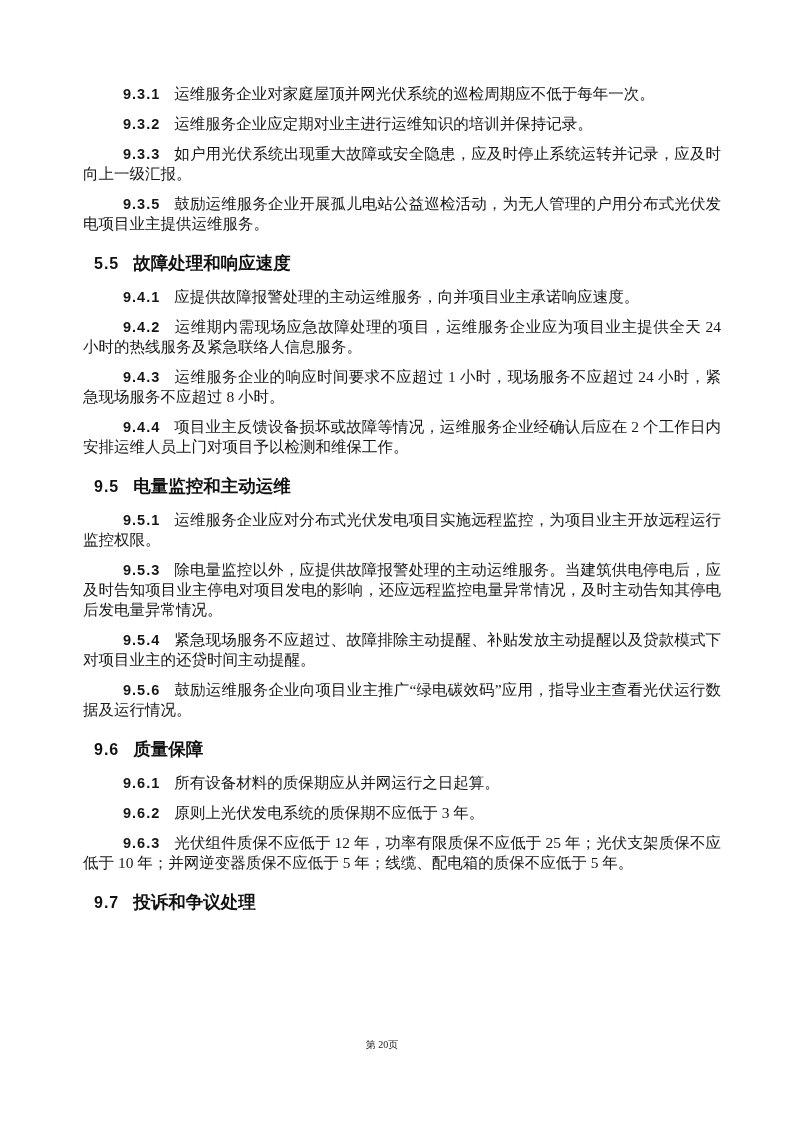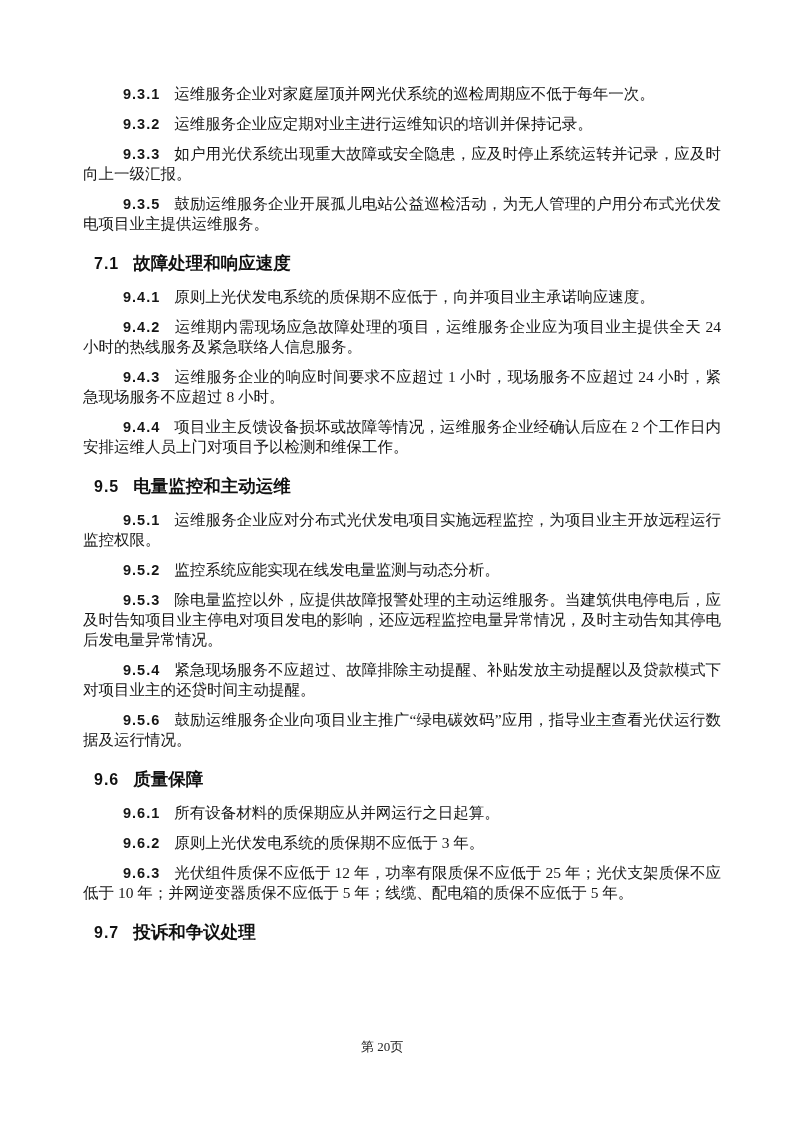--- a/index.html
+++ b/index.html
@@ -48,44 +48,43 @@
     margin-right: 14px;
     font-size: 16px;
     white-space: nowrap;
   }
   .footer {
     position: absolute;
     left: 0;
     right: 0;
     top: 1038px;
     text-align: center;
-    font-size: 13px;
+    font-size: 10px;
     color: #222222;
     font-family: "Liberation Serif", "DejaVu Serif", serif;
   }
 </style>
 </head>
 <body>
 
 <div class="page">
 
   <p class="clause"><span class="cnum">9.3.1</span><span class="ctext">运维服务企业对家庭屋顶并网光伏系统的巡检周期应不低于每年一次。</span></p>
   <p class="clause"><span class="cnum">9.3.2</span><span class="ctext">运维服务企业应定期对业主进行运维知识的培训并保持记录。</span></p>
   <p class="clause"><span class="cnum">9.3.3</span><span class="ctext">如户用光伏系统出现重大故障或安全隐患，应及时停止系统运转并记录，应及时向上一级汇报。</span></p>
   <p class="clause"><span class="cnum">9.3.5</span><span class="ctext">鼓励运维服务企业开展孤儿电站公益巡检活动，为无人管理的户用分布式光伏发电项目业主提供运维服务。</span></p>
 
-  <h2 class="sec"><span class="snum">7.1</span><span class="stitle">故障处理和响应速度</span></h2>
-  <p class="clause"><span class="cnum">9.4.1</span><span class="ctext">原则上光伏发电系统的质保期不应低于，向并项目业主承诺响应速度。</span></p>
+  <h2 class="sec"><span class="snum">5.5</span><span class="stitle">故障处理和响应速度</span></h2>
+  <p class="clause"><span class="cnum">9.4.1</span><span class="ctext">应提供故障报警处理的主动运维服务，向并项目业主承诺响应速度。</span></p>
   <p class="clause"><span class="cnum">9.4.2</span><span class="ctext">运维期内需现场应急故障处理的项目，运维服务企业应为项目业主提供全天 24 小时的热线服务及紧急联络人信息服务。</span></p>
   <p class="clause"><span class="cnum">9.4.3</span><span class="ctext">运维服务企业的响应时间要求不应超过 1 小时，现场服务不应超过 24 小时，紧急现场服务不应超过 8 小时。</span></p>
   <p class="clause"><span class="cnum">9.4.4</span><span class="ctext">项目业主反馈设备损坏或故障等情况，运维服务企业经确认后应在 2 个工作日内安排运维人员上门对项目予以检测和维保工作。</span></p>
 
   <h2 class="sec"><span class="snum">9.5</span><span class="stitle">电量监控和主动运维</span></h2>
   <p class="clause"><span class="cnum">9.5.1</span><span class="ctext">运维服务企业应对分布式光伏发电项目实施远程监控，为项目业主开放远程运行监控权限。</span></p>
-  <p class="clause"><span class="cnum">9.5.2</span><span class="ctext">监控系统应能实现在线发电量监测与动态分析。</span></p>
   <p class="clause"><span class="cnum">9.5.3</span><span class="ctext">除电量监控以外，应提供故障报警处理的主动运维服务。当建筑供电停电后，应及时告知项目业主停电对项目发电的影响，还应远程监控电量异常情况，及时主动告知其停电后发电量异常情况。</span></p>
   <p class="clause"><span class="cnum">9.5.4</span><span class="ctext">紧急现场服务不应超过、故障排除主动提醒、补贴发放主动提醒以及贷款模式下对项目业主的还贷时间主动提醒。</span></p>
   <p class="clause"><span class="cnum">9.5.6</span><span class="ctext">鼓励运维服务企业向项目业主推广“绿电碳效码”应用，指导业主查看光伏运行数据及运行情况。</span></p>
 
   <h2 class="sec"><span class="snum">9.6</span><span class="stitle">质量保障</span></h2>
   <p class="clause"><span class="cnum">9.6.1</span><span class="ctext">所有设备材料的质保期应从并网运行之日起算。</span></p>
   <p class="clause"><span class="cnum">9.6.2</span><span class="ctext">原则上光伏发电系统的质保期不应低于 3 年。</span></p>
   <p class="clause"><span class="cnum">9.6.3</span><span class="ctext">光伏组件质保不应低于 12 年，功率有限质保不应低于 25 年；光伏支架质保不应低于 10 年；并网逆变器质保不应低于 5 年；线缆、配电箱的质保不应低于 5 年。</span></p>
 
   <h2 class="sec"><span class="snum">9.7</span><span class="stitle">投诉和争议处理</span></h2>

